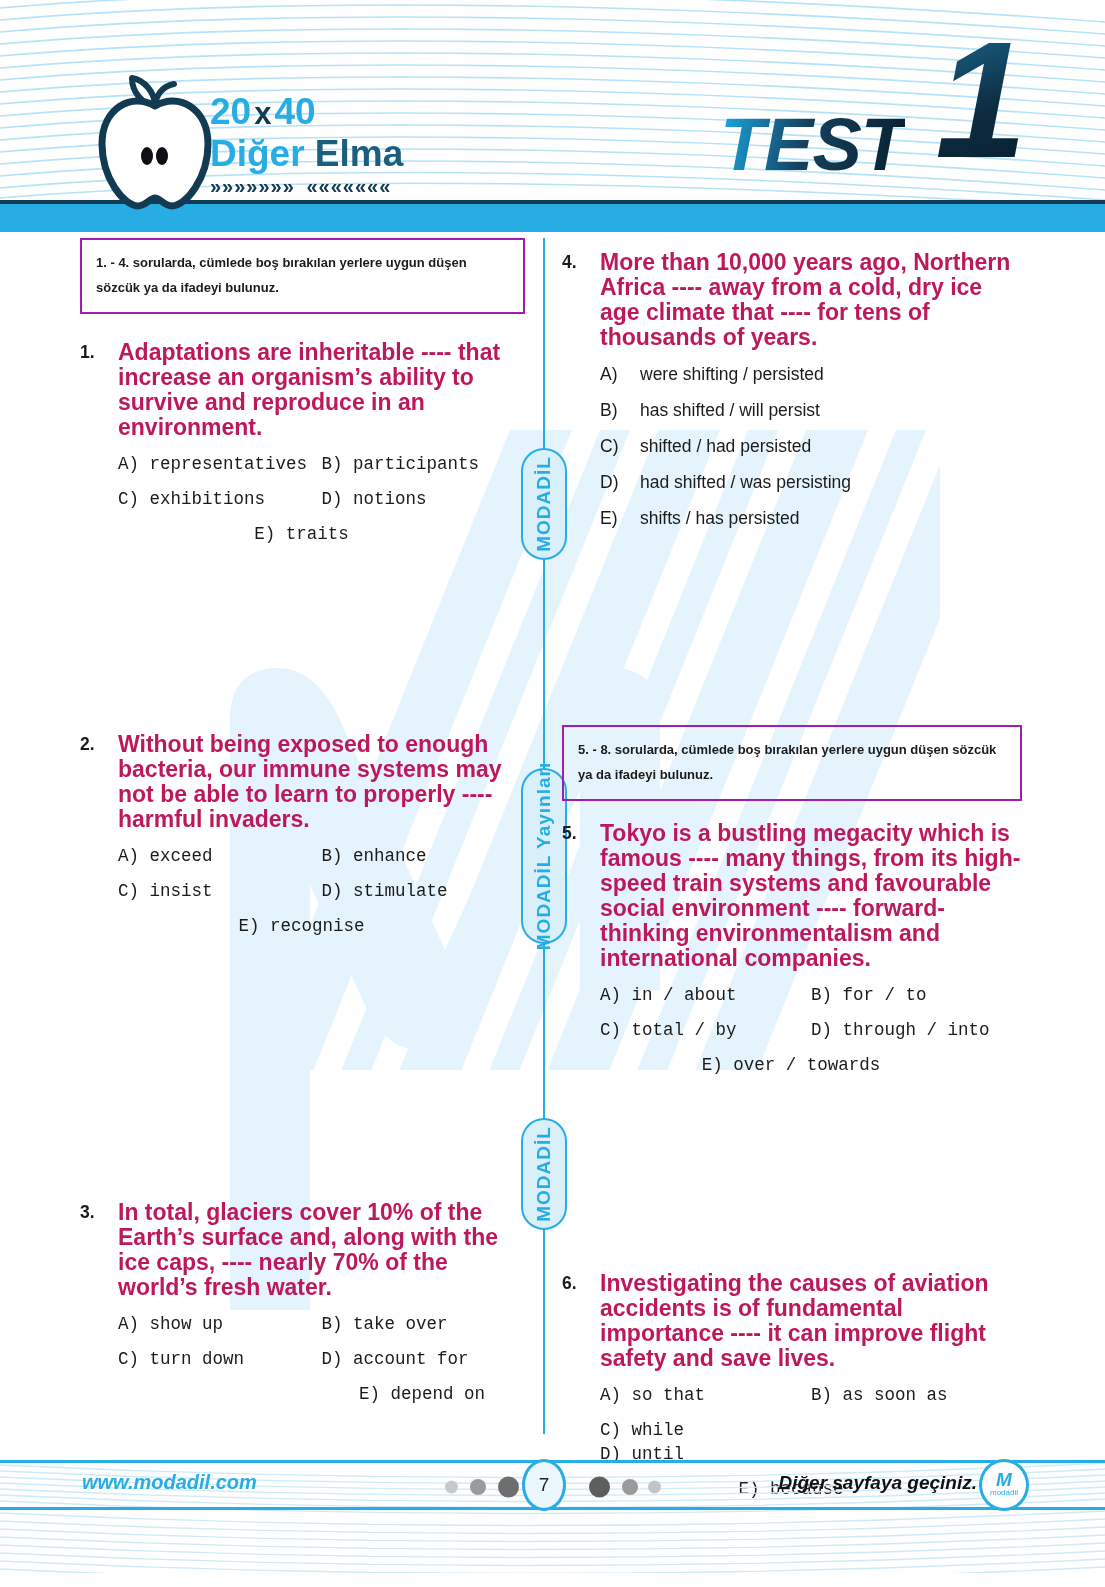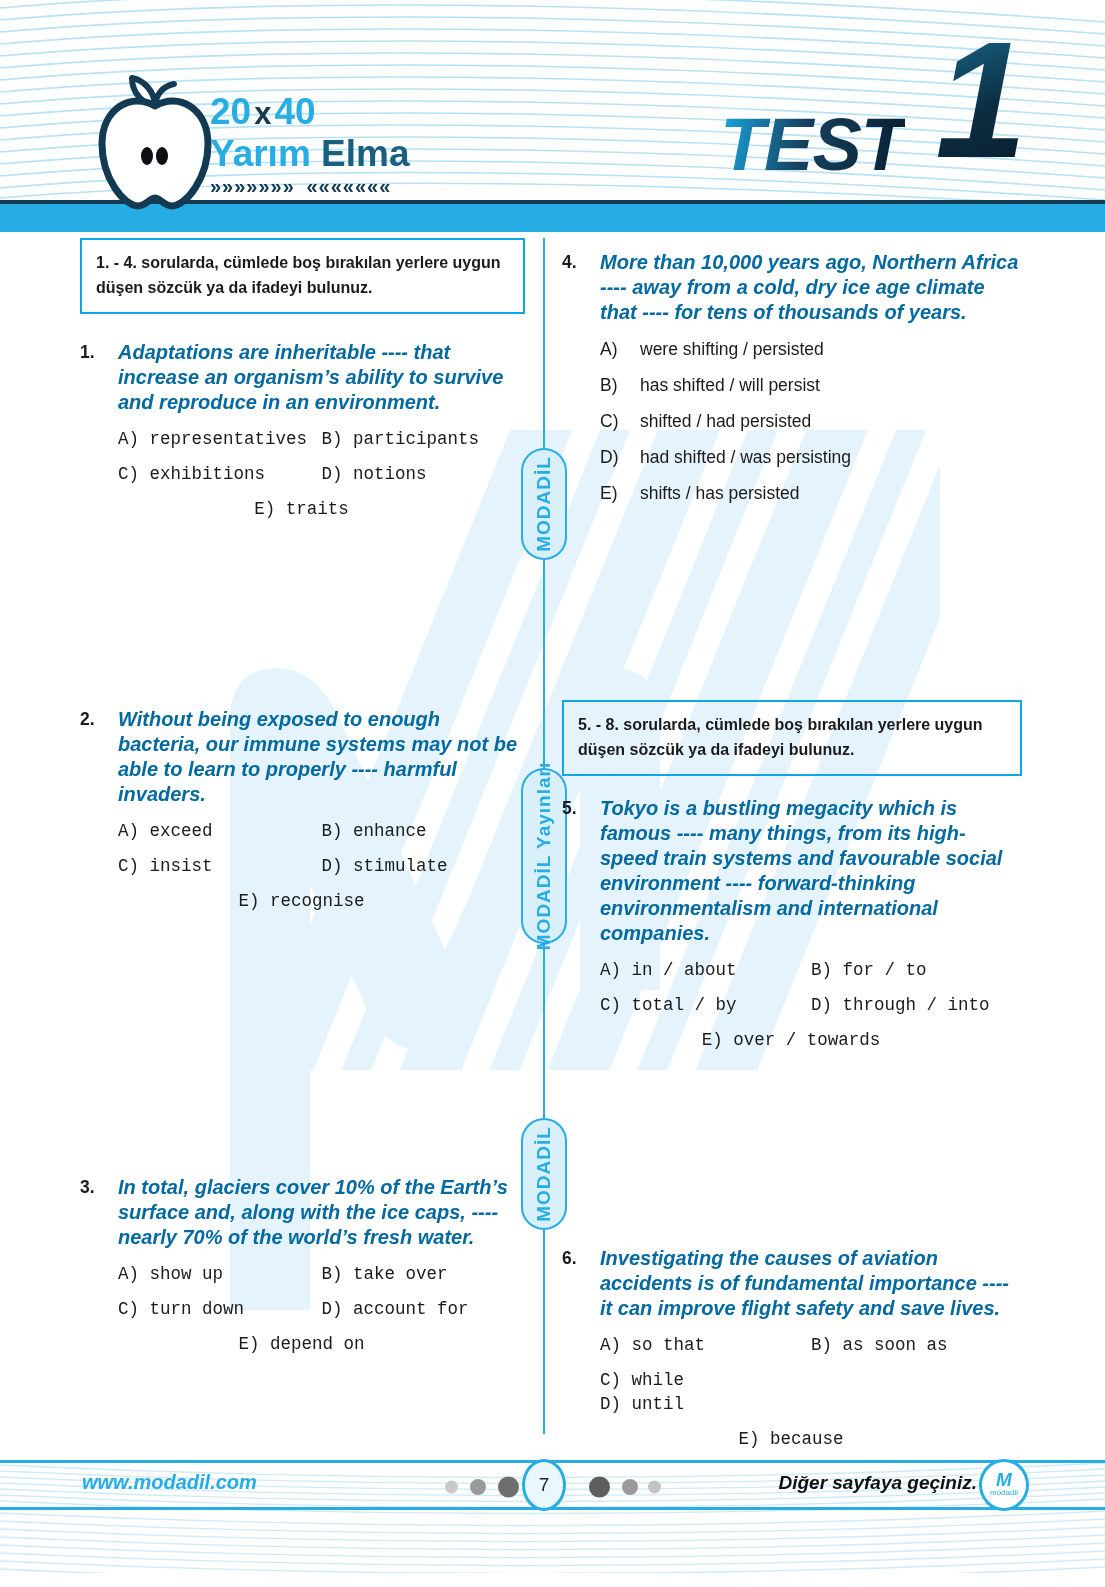--- a/index.html
+++ b/index.html
@@ -115,36 +115,36 @@
   #vlabel-1 { top: 448px; height: 112px; }
   #vlabel-2 { top: 768px; height: 176px; }
   #vlabel-3 { top: 1118px; height: 112px; }
 
   
   .col { position: absolute; top: 238px; }
   .col-left  { left: 80px;  width: 445px; }
   .col-right { left: 562px; width: 460px; }
 
   .instr-box {
-    border: 2px solid #0ea5e9;
+    border: 2px solid #a21caf;
     padding: 10px 12px 12px 14px;
-    font-size: 16px; font-weight: bold; color: #1b1b1b;
+    font-size: 13px; font-weight: bold; color: #1b1b1b;
     line-height: 25px;
     background: transparent;
   }
   .q { position: relative; }
   .q-head { display: flex; }
   .q-num {
     width: 38px; flex: 0 0 38px;
     font-size: 17.5px; font-weight: bold; color: #1b1b1b;
     line-height: 25px;
   }
   .q-stem {
-    font-size: 20px; font-weight: bold; color: #0369a1;
-    line-height: 25px; flex: 1; font-style: italic;
+    font-size: 23px; font-weight: bold; color: #be185d;
+    line-height: 25px; flex: 1;
   }
   .opts { margin-top: 12px; padding-left: 38px; font-family: Liberation Mono, monospace; }
   .opt-row { display: flex; margin-bottom: 11px; }
   .opt {
     font-size: 17.5px; color: #1b1b1b; line-height: 24px;
   }
   .opt-a { width: 50%; }
   .opt-b { width: 50%; }
   .opt-e { text-align: center; padding-right: 40px; }
   
@@ -234,21 +234,21 @@
                C68 136 72 144 80 144 C94 144 116 116 116 82 C116 46 86 30 63 44 Z" fill="#ffffff" stroke="#123a52" stroke-width="7" stroke-linejoin="round"></path>
       <ellipse cx="55" cy="94" rx="6" ry="9" fill="#0e0e14"></ellipse>
       <ellipse cx="70" cy="94" rx="6" ry="9" fill="#0e0e14"></ellipse>
     </svg>
 
     <div class="logo-text">
       <div class="logo-line1">
         <span class="num">20</span><span class="xx">x</span><span class="num">40</span>
       </div>
       <div class="logo-line2">
-        <span class="ya">Yarım</span> <span class="el">Elma</span>
+        <span class="ya">Diğer</span> <span class="el">Elma</span>
       </div>
       <div class="logo-chev">
         <span>»»»»»»»</span><span class="gap">&nbsp;</span><span>«««««««</span>
       </div>
     </div>
 
     <div class="test-word">TEST</div>
     <div class="test-num">1</div>
   </div>
 
@@ -330,21 +330,21 @@
       </div>
       <div class="opts">
         <div class="opt-row">
           <div class="opt opt-a">A) show up</div>
           <div class="opt opt-b">B) take over</div>
         </div>
         <div class="opt-row" style="margin-top:10px;">
           <div class="opt opt-a">C) turn down</div>
           <div class="opt opt-b">D) account for</div>
         </div>
-        <div class="opt opt-e" style="margin-top:6px;">E) depend on</div>
+        <div class="opt opt-e" style="margin-top:6px;text-align:right;">E) depend on</div>
       </div>
     </div>
 
   </div>
 
   <div class="col col-right">
 
     <div class="q" style="margin-top:12px;">
       <div class="q-head">
         <div class="q-num">4.</div>

